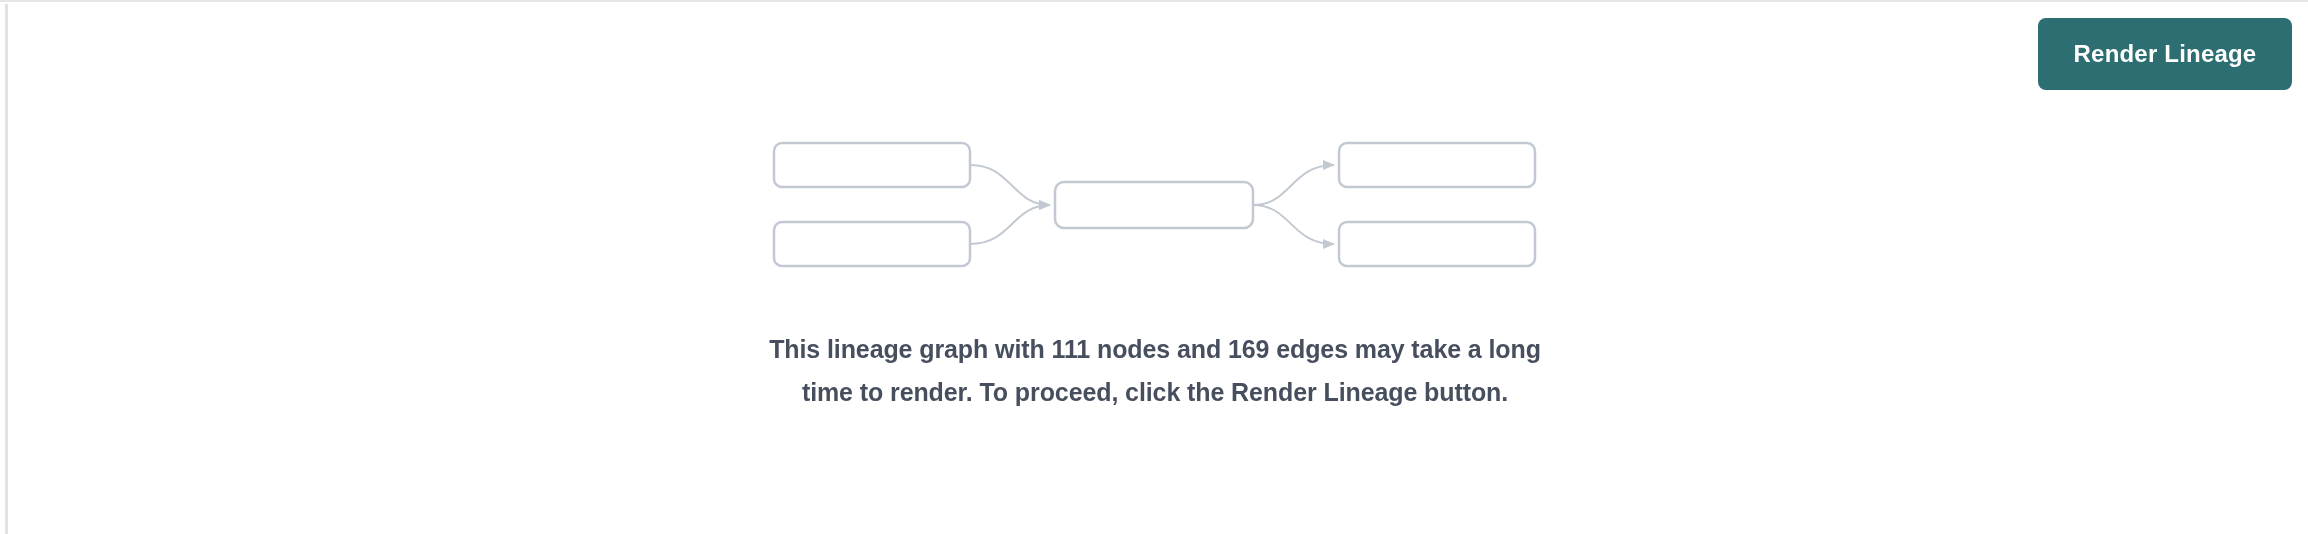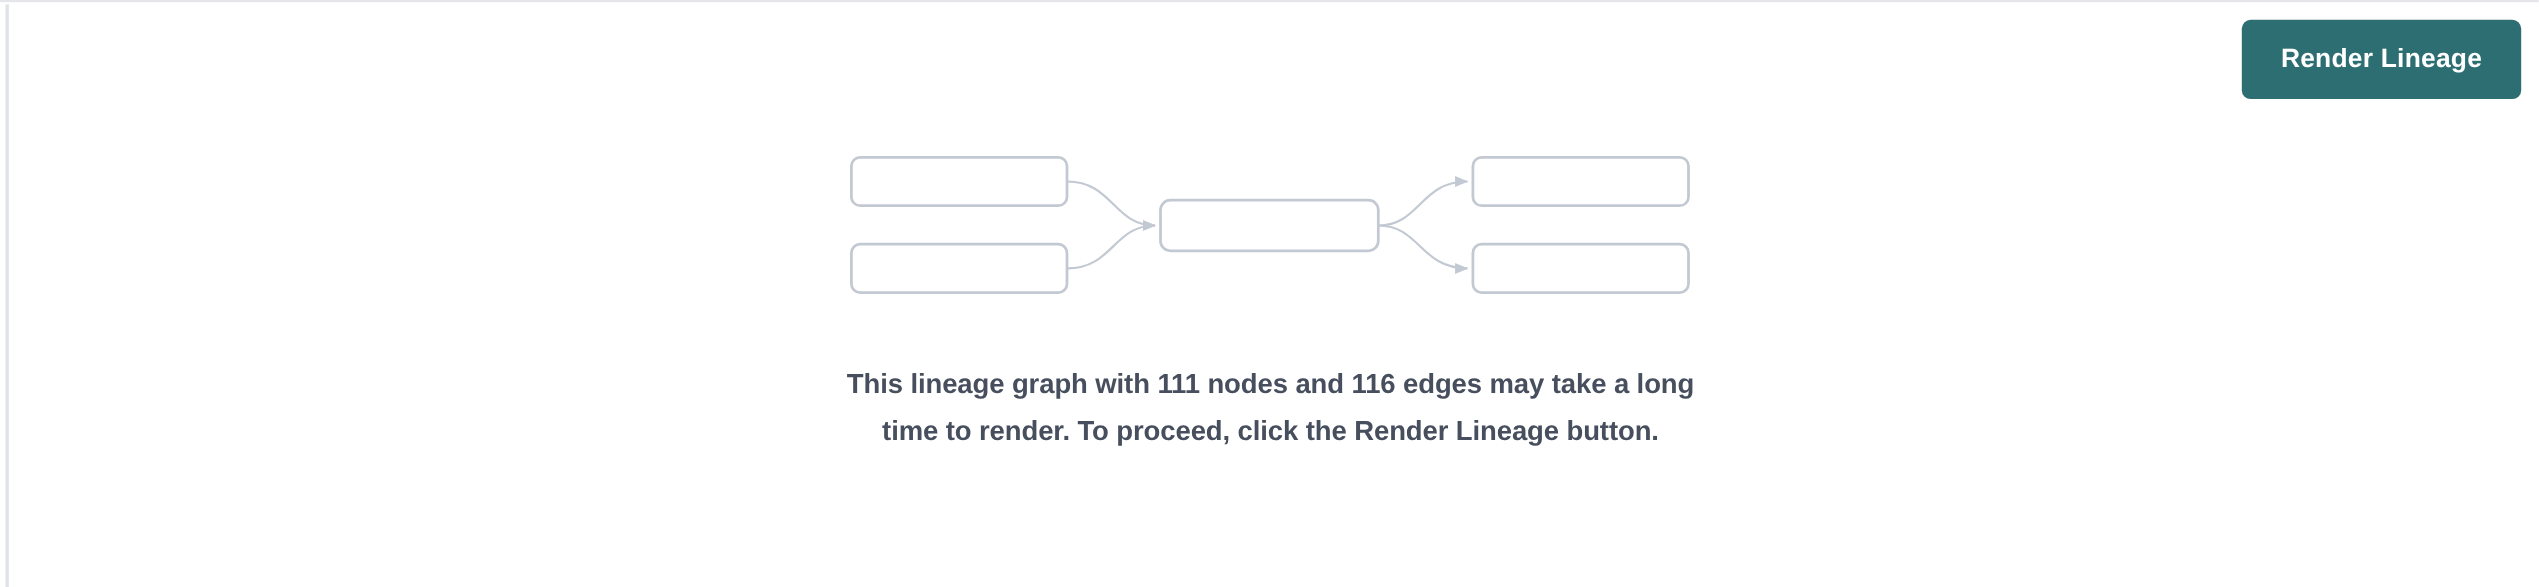--- a/index.html
+++ b/index.html
@@ -115,19 +115,19 @@
         <g fill="#ffffff" stroke="#c3c9d2" stroke-width="2.5">
           <rect x="20" y="15" width="196" height="44" rx="8" ry="8"></rect>
           <rect x="20" y="94" width="196" height="44" rx="8" ry="8"></rect>
           <rect x="301" y="54" width="198" height="46" rx="9" ry="9"></rect>
           <rect x="585" y="15" width="196" height="44" rx="8" ry="8"></rect>
           <rect x="585" y="94" width="196" height="44" rx="8" ry="8"></rect>
         </g>
       </svg>
     </div>
 
-    <div id="placeholder-message">This lineage graph with 111 nodes and 116 edges may take a long time to render. To proceed, click the Render Lineage button.</div>
+    <div id="placeholder-message">This lineage graph with 111 nodes and 169 edges may take a long time to render. To proceed, click the Render Lineage button.</div>
 
   </div>
 
   <button id="render-lineage-button">Render Lineage</button>
 
 </div>
 
 </body></html>

